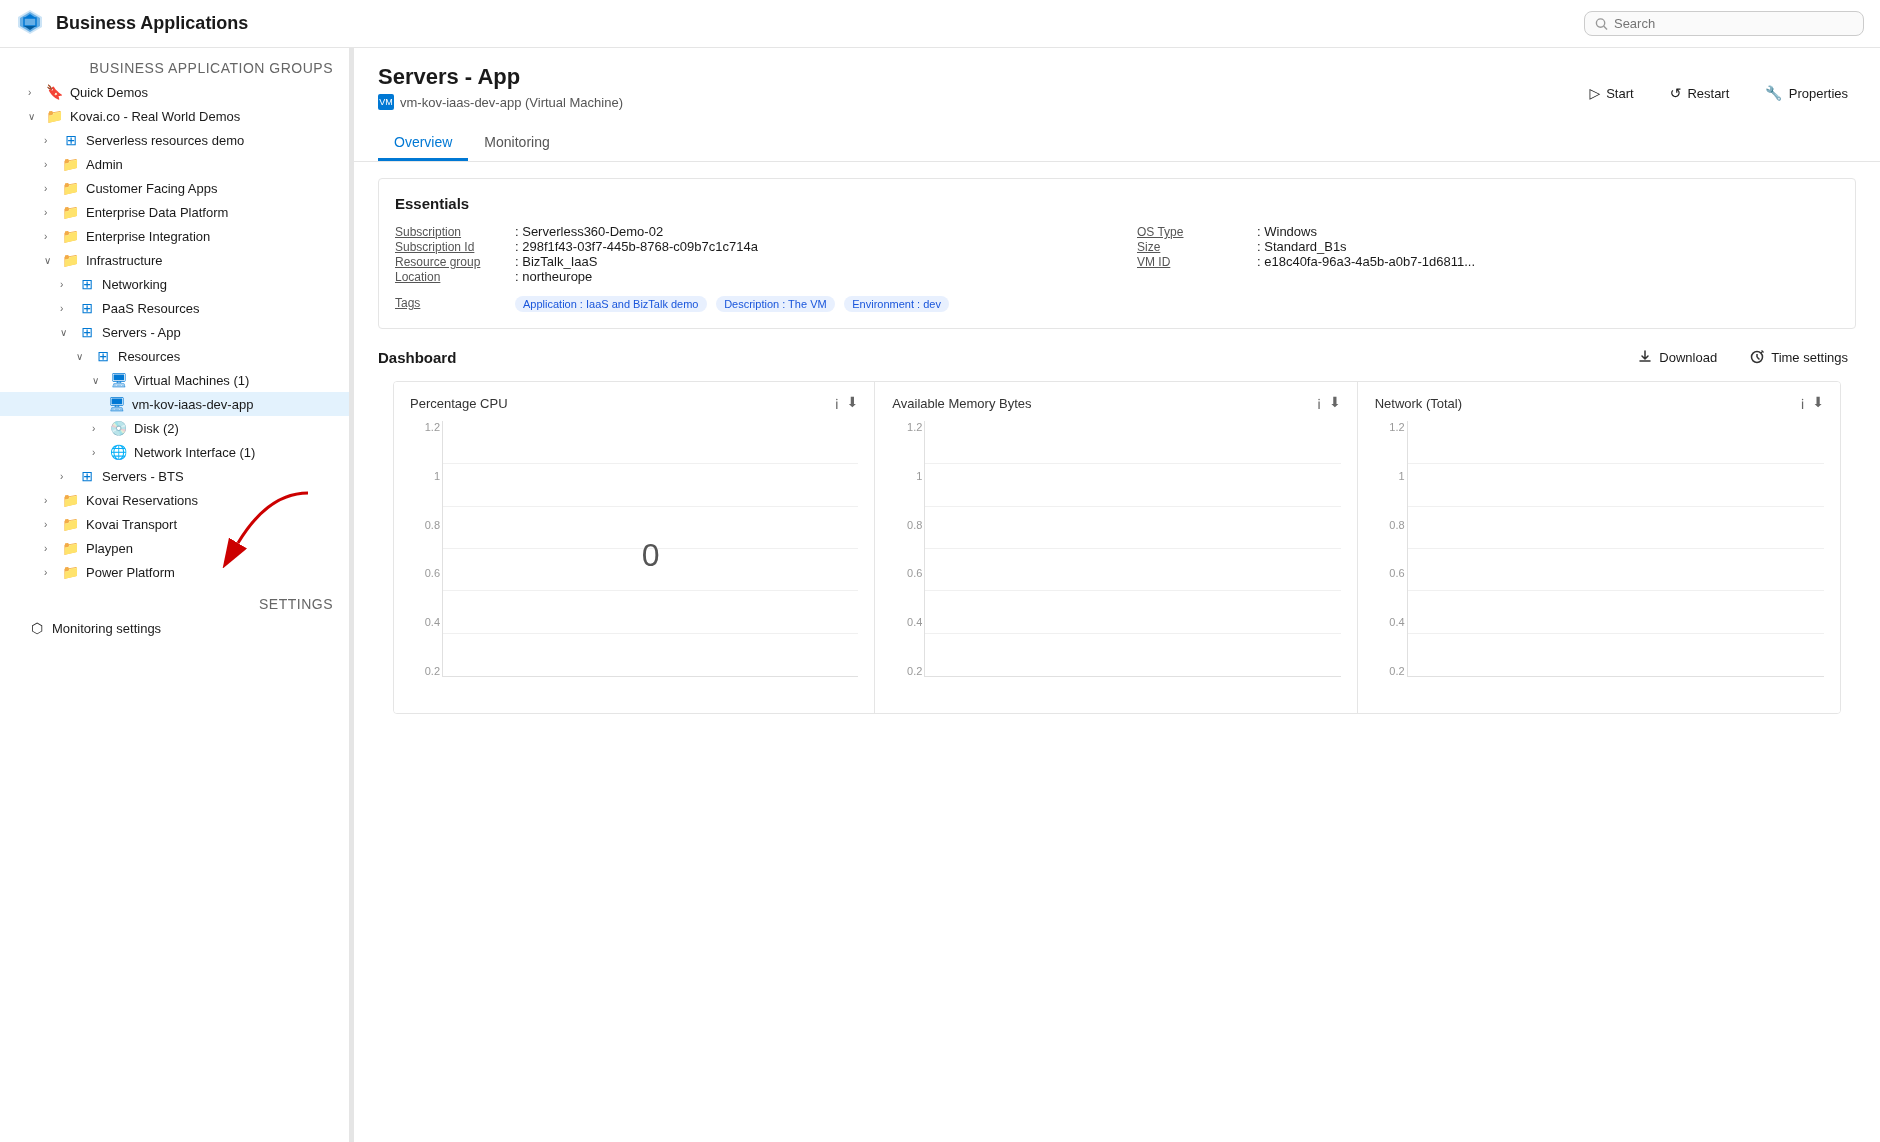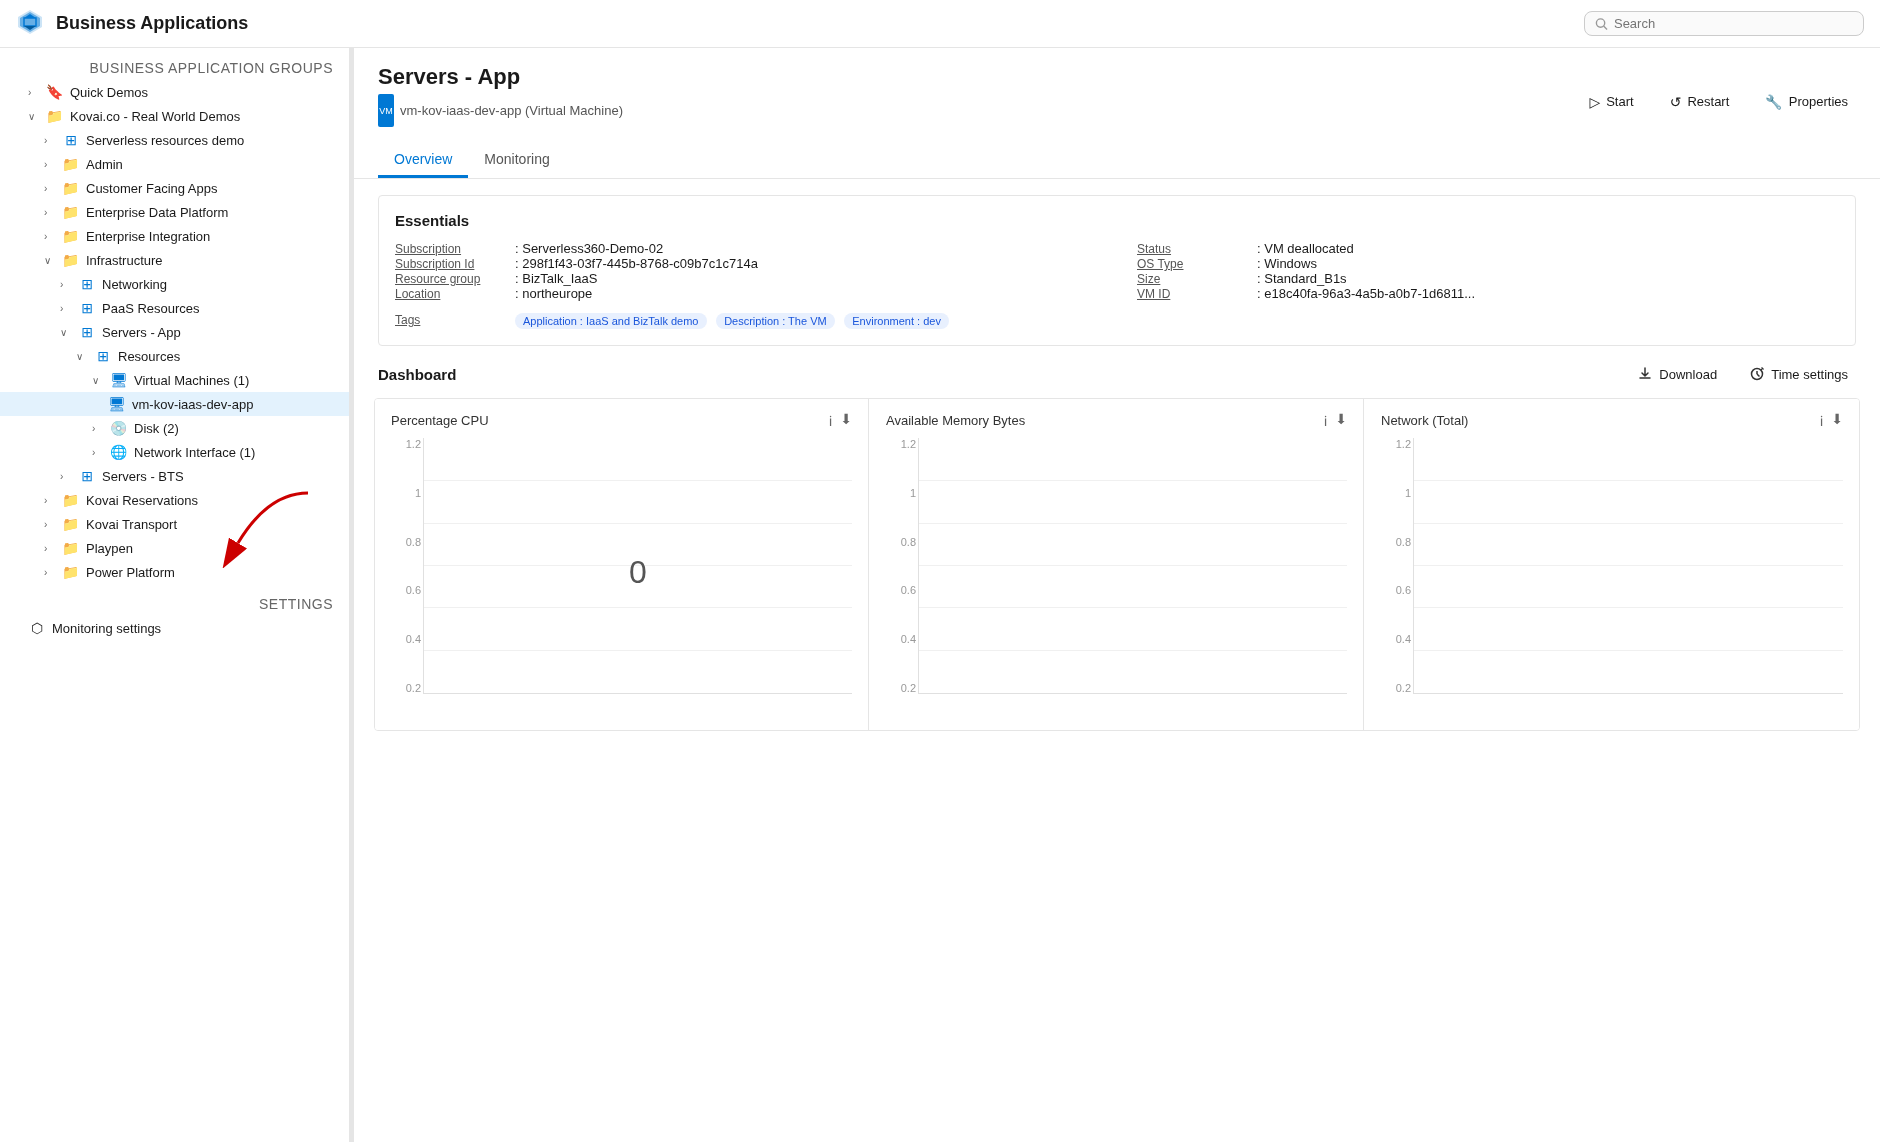--- a/index.html
+++ b/index.html
@@ -81,21 +81,21 @@
     }
     .resource-title-row {
       display: flex; align-items: center; justify-content: space-between;
     }
     .resource-title { font-size: 22px; font-weight: 600; color: #1a1a1a; }
     .resource-subtitle {
       display: flex; align-items: center; gap: 6px;
       font-size: 13px; color: #555; margin-top: 4px; margin-bottom: 12px;
     }
     .vm-icon-small {
-      width: 16px; height: 33px; background: #0078d4; border-radius: 2px;
+      width: 16px; height: 16px; background: #0078d4; border-radius: 2px;
       display: inline-flex; align-items: center; justify-content: center;
       color: #fff; font-size: 9px;
     }
     .action-buttons {
       display: flex; gap: 20px; align-items: center;
     }
     .action-btn {
       display: flex; align-items: center; gap: 6px;
       font-size: 13px; color: #1a1a1a; cursor: pointer;
       padding: 4px 8px; border-radius: 4px; border: none; background: none;
@@ -146,21 +146,21 @@
     .dashboard-actions { display: flex; gap: 16px; align-items: center; }
     .dash-btn {
       display: flex; align-items: center; gap: 6px;
       font-size: 13px; color: #1a1a1a; cursor: pointer;
       border: none; background: none; padding: 4px 8px; border-radius: 4px;
     }
 
     
     .charts-grid {
       display: grid; grid-template-columns: repeat(3, 1fr);
-      gap: 0 1px; margin: 0 20px; border: 1px solid #e5e5e5; border-radius: 4px; overflow: hidden;
+      gap: 0 1px; margin: 0 39px; border: 1px solid #e5e5e5; border-radius: 4px; overflow: hidden;
     }
     .chart-card {
       border-right: 1px solid #e5e5e5; padding: 12px 16px; background: #fff;
     }
     .chart-card:last-child { border-right: none; }
     .chart-header {
       display: flex; align-items: center; justify-content: space-between; margin-bottom: 8px;
     }
     .chart-title { font-size: 13px; color: #333; font-weight: 500; }
     .chart-icons { display: flex; gap: 8px; }
@@ -415,24 +415,20 @@
             <span class="essentials-label">Tags</span>
             <span>
               <span class="tag-chip">Application : IaaS and BizTalk demo</span>
               <span class="tag-chip">Description : The VM</span>
               <span class="tag-chip">Environment : dev</span>
             </span>
           </div>
         </div>
         <div>
           <div class="essentials-row">
-            <span class="essentials-label">Status</span>
-            <span class="essentials-value">: VM deallocated</span>
-          </div>
-          <div class="essentials-row">
             <span class="essentials-label">OS Type</span>
             <span class="essentials-value">: Windows</span>
           </div>
           <div class="essentials-row">
             <span class="essentials-label">Size</span>
             <span class="essentials-value">: Standard_B1s</span>
           </div>
           <div class="essentials-row">
             <span class="essentials-label">VM ID</span>
             <span class="essentials-value">: e18c40fa-96a3-4a5b-a0b7-1d6811...</span>

